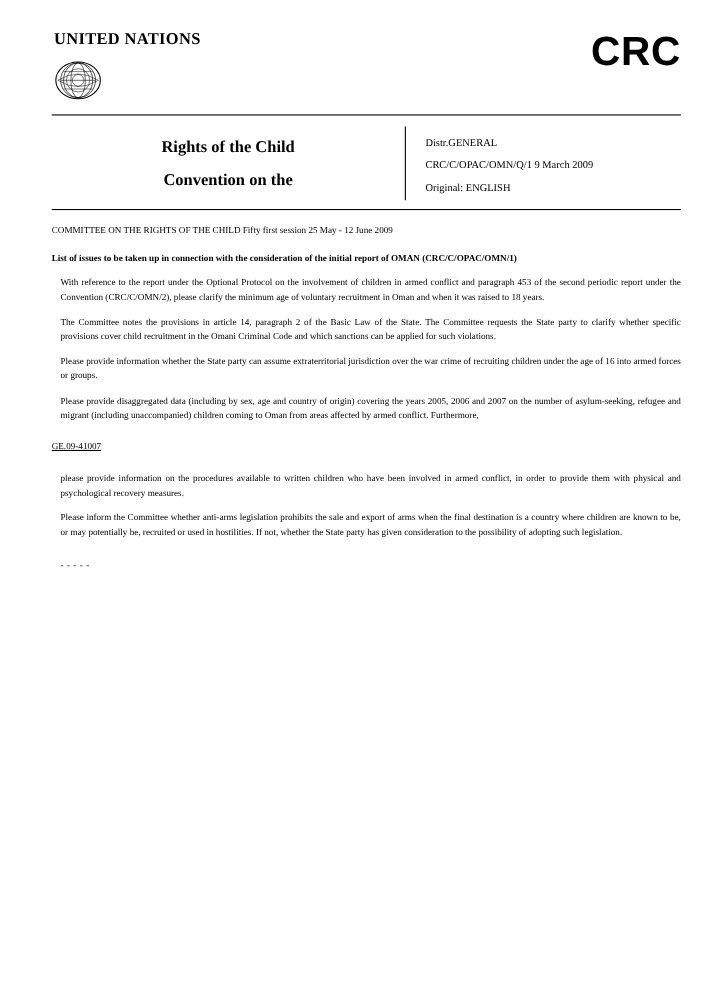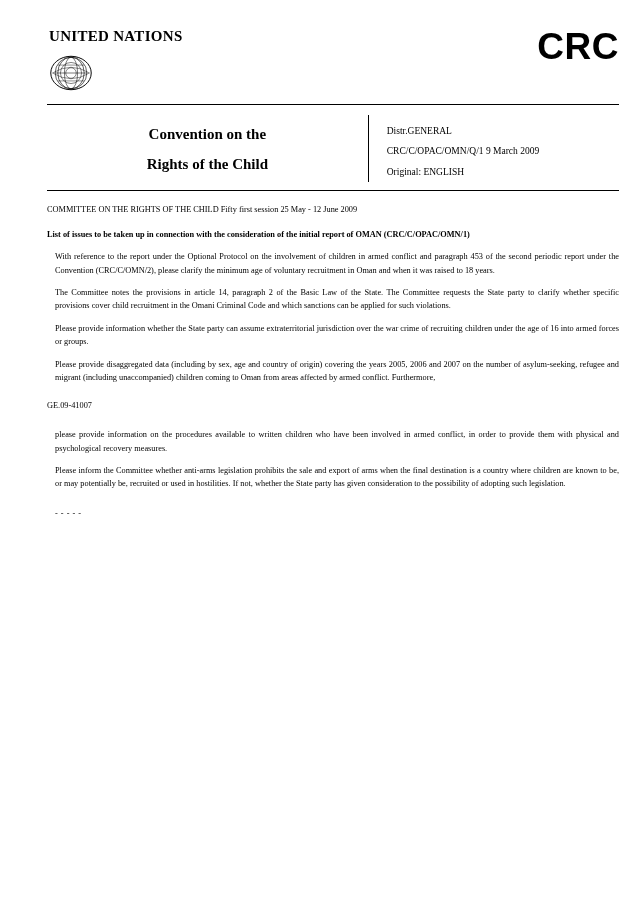--- a/index.html
+++ b/index.html
@@ -107,20 +107,21 @@
   p.bold {
     font-weight: bold;
   }
   p.heading-caps {
     font-weight: bold;
     margin-bottom: 11px;
   }
   .symbol {
     margin: 14px 0 16px 0;
     font-size: 8.3px;
+    text-decoration: underline;
   }
   .dashes {
     margin-top: 16px;
     font-size: 8.3px;
     letter-spacing: 0.5px;
   }
   .pad-left {
     padding-left: 8px;
   }
 </style>
@@ -144,22 +145,22 @@
       <path d="M8 50 q42 -26 84 0" fill="none" stroke="#000" stroke-width="1"></path>
       <path d="M8 50 q42 26 84 0" fill="none" stroke="#000" stroke-width="1"></path>
     </svg>
     <div class="crc-title">CRC</div>
   </div>
 
   <div class="rule-top"></div>
 
   <div class="title-block">
     <div class="conv-title">
+      <span class="line">Rights of the Child</span>
       <span class="line">Convention on the</span>
-      <span class="line">Rights of the Child</span>
     </div>
     <div class="doc-meta">
       <div>Distr.GENERAL</div>
       <div>CRC/C/OPAC/OMN/Q/1  9 March 2009</div>
       <div>Original: ENGLISH</div>
     </div>
   </div>
 
   <div class="rule-bottom"></div>
 

